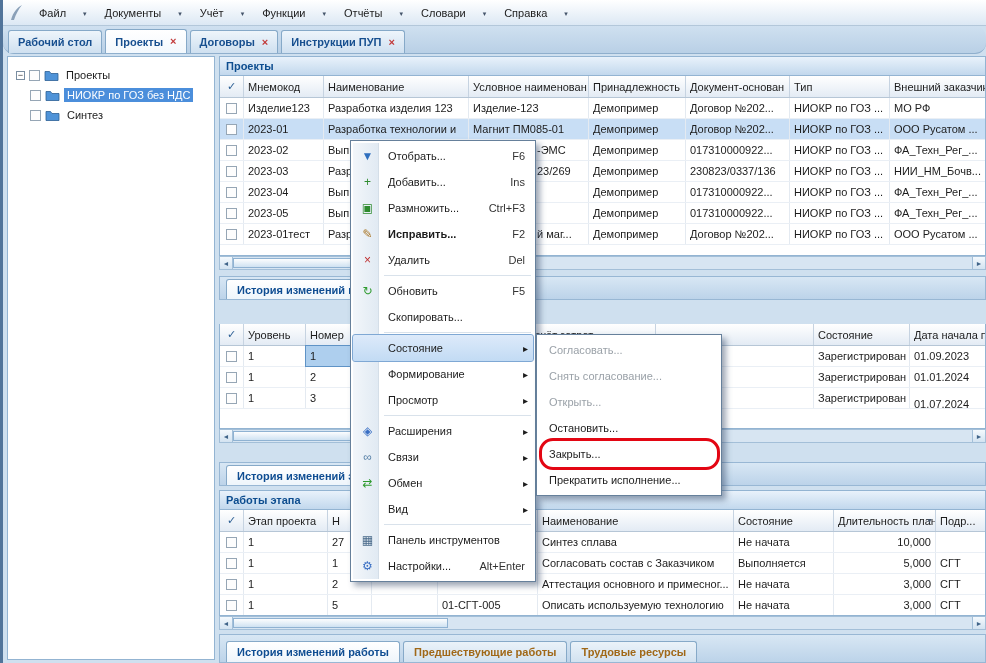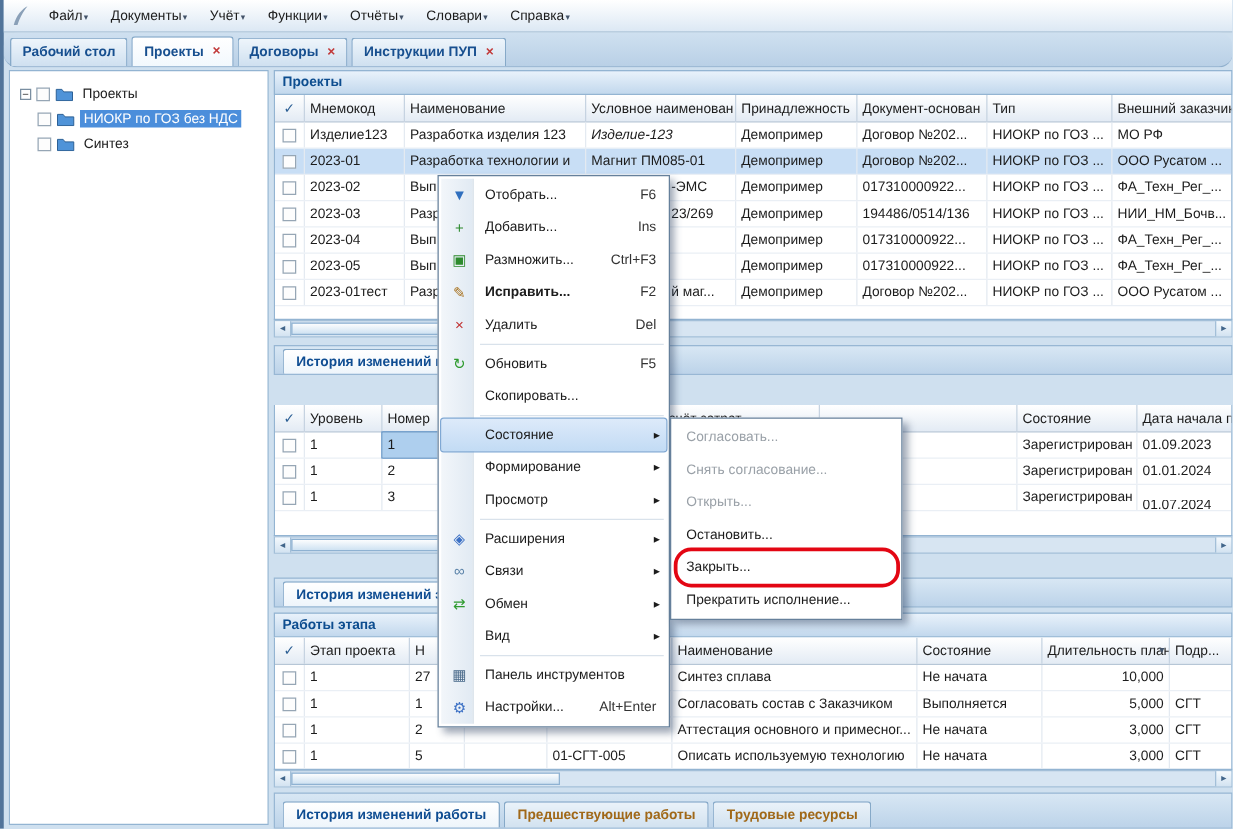--- a/index.html
+++ b/index.html
@@ -4,21 +4,21 @@
 <style>
 *{margin:0;padding:0;box-sizing:border-box;font-family:"Liberation Sans","DejaVu Sans",sans-serif;}
 html,body{width:986px;height:663px;}
 body{position:relative;font-size:11px;color:#1c1c1c;background:#cfe0ef;overflow:hidden;}
 .app{position:absolute;inset:0;border-left:3px solid #51749a;background:#cfe0ef;}
 
 
 .menubar{position:absolute;left:0;top:0;right:0;height:26px;background:linear-gradient(#ffffff,#dce8f4);border-bottom:1px solid #b3c7da;display:flex;align-items:center;padding-left:5px;}
 .logo{display:flex;align-items:center;margin-right:6px;}
 .mb-items{display:flex;height:100%;}
-.menu-item{display:flex;align-items:center;gap:1px;padding:0 9px;cursor:default;}
+.menu-item{display:flex;align-items:center;gap:17px;padding:0 9px;cursor:default;}
 .menu-item .caret{font-size:7px;color:#44546a;padding-top:2px;}
 
 
 .tabbar{position:absolute;left:0;top:26px;right:0;height:28px;background:linear-gradient(#cfe0f0,#b9d0e6);border-bottom:1px solid #8fafcd;display:flex;border-radius:11px;}
 .wtabs{display:flex;align-items:flex-end;gap:3px;padding:4px 0 0 5px;}
 .wtab{height:23px;display:flex;align-items:center;gap:7px;padding:0 9px;background:linear-gradient(#eef5fb,#cfe0f0);border:1px solid #86a9c8;border-bottom:none;border-radius:3px 3px 0 0;color:#174f8f;font-weight:bold;white-space:nowrap;}
 .wtab.active{background:linear-gradient(#ffffff,#f2f8fd);height:24px;}
 .wtab .close{color:#c23a3a;font-weight:bold;font-size:11px;line-height:1;}
 
 
@@ -217,21 +217,21 @@
         <div class="gh-cell" style="width: 97px;">
           <span>Внешний заказчик</span>
         </div>
       </div>
       <div class="grid-row">
         <div class="g-cell check" style="width: 24px;">
           <span class="checkbox"></span>
         </div>
         <div class="g-cell" style="width: 80px;">Изделие123</div>
         <div class="g-cell" style="width: 145px;">Разработка изделия 123</div>
-        <div class="g-cell" style="width: 120px; font-style: italic;">Изделие-123</div>
+        <div class="g-cell" style="width: 120px;">Изделие-123</div>
         <div class="g-cell" style="width: 97px;">Демопример</div>
         <div class="g-cell" style="width: 104px;">Договор №202...</div>
         <div class="g-cell" style="width: 100px;">НИОКР по ГОЗ ...</div>
         <div class="g-cell" style="width: 97px;">МО РФ</div>
       </div>
       <div class="grid-row selected">
         <div class="g-cell check" style="width: 24px;">
           <span class="checkbox"></span>
         </div>
         <div class="g-cell" style="width: 80px;">2023-01</div>
@@ -255,21 +255,21 @@
         <div class="g-cell" style="width: 97px;">ФА_Техн_Рег_...</div>
       </div>
       <div class="grid-row">
         <div class="g-cell check" style="width: 24px;">
           <span class="checkbox"></span>
         </div>
         <div class="g-cell" style="width: 80px;">2023-03</div>
         <div class="g-cell" style="width: 145px;">Разр</div>
         <div class="g-cell" style="width: 120px; padding-left: 68px;">23/269</div>
         <div class="g-cell" style="width: 97px;">Демопример</div>
-        <div class="g-cell" style="width: 104px;">194486/0514/136</div>
+        <div class="g-cell" style="width: 104px;">230823/0337/136</div>
         <div class="g-cell" style="width: 100px;">НИОКР по ГОЗ ...</div>
         <div class="g-cell" style="width: 97px;">НИИ_НМ_Бочв...</div>
       </div>
       <div class="grid-row">
         <div class="g-cell check" style="width: 24px;">
           <span class="checkbox"></span>
         </div>
         <div class="g-cell" style="width: 80px;">2023-04</div>
         <div class="g-cell" style="width: 145px;">Вып</div>
         <div class="g-cell" style="width: 120px;"></div>

